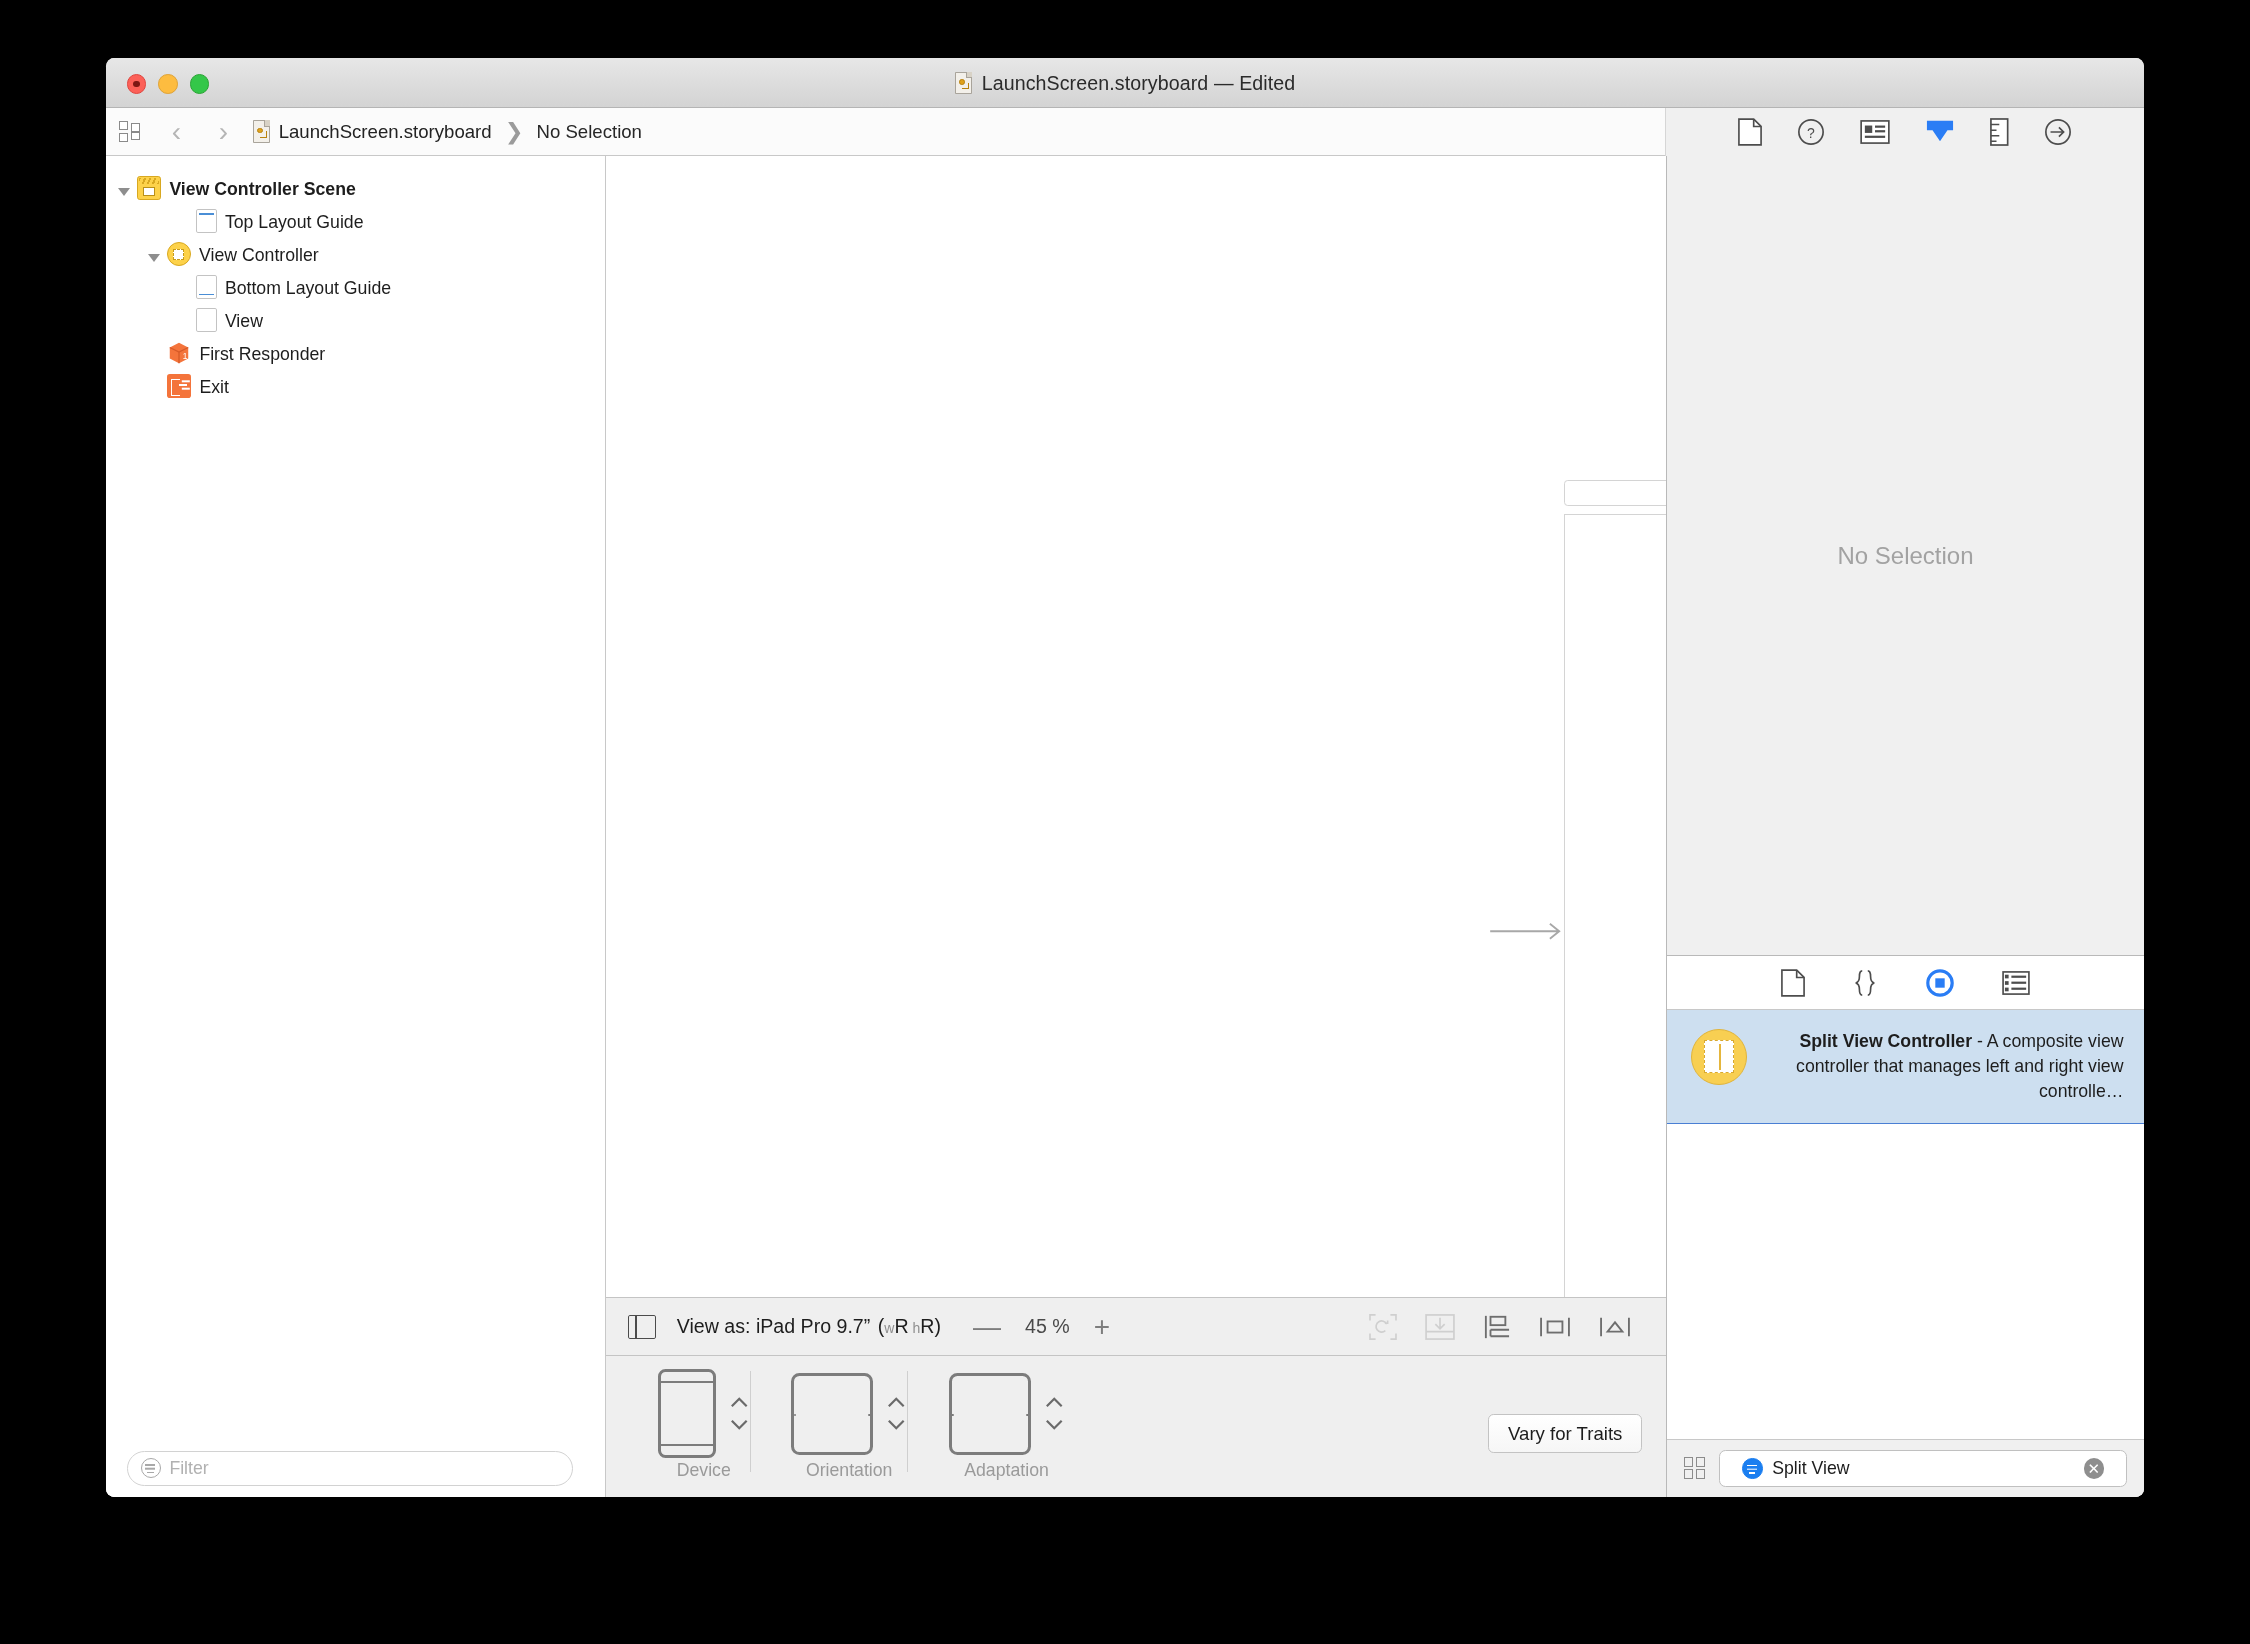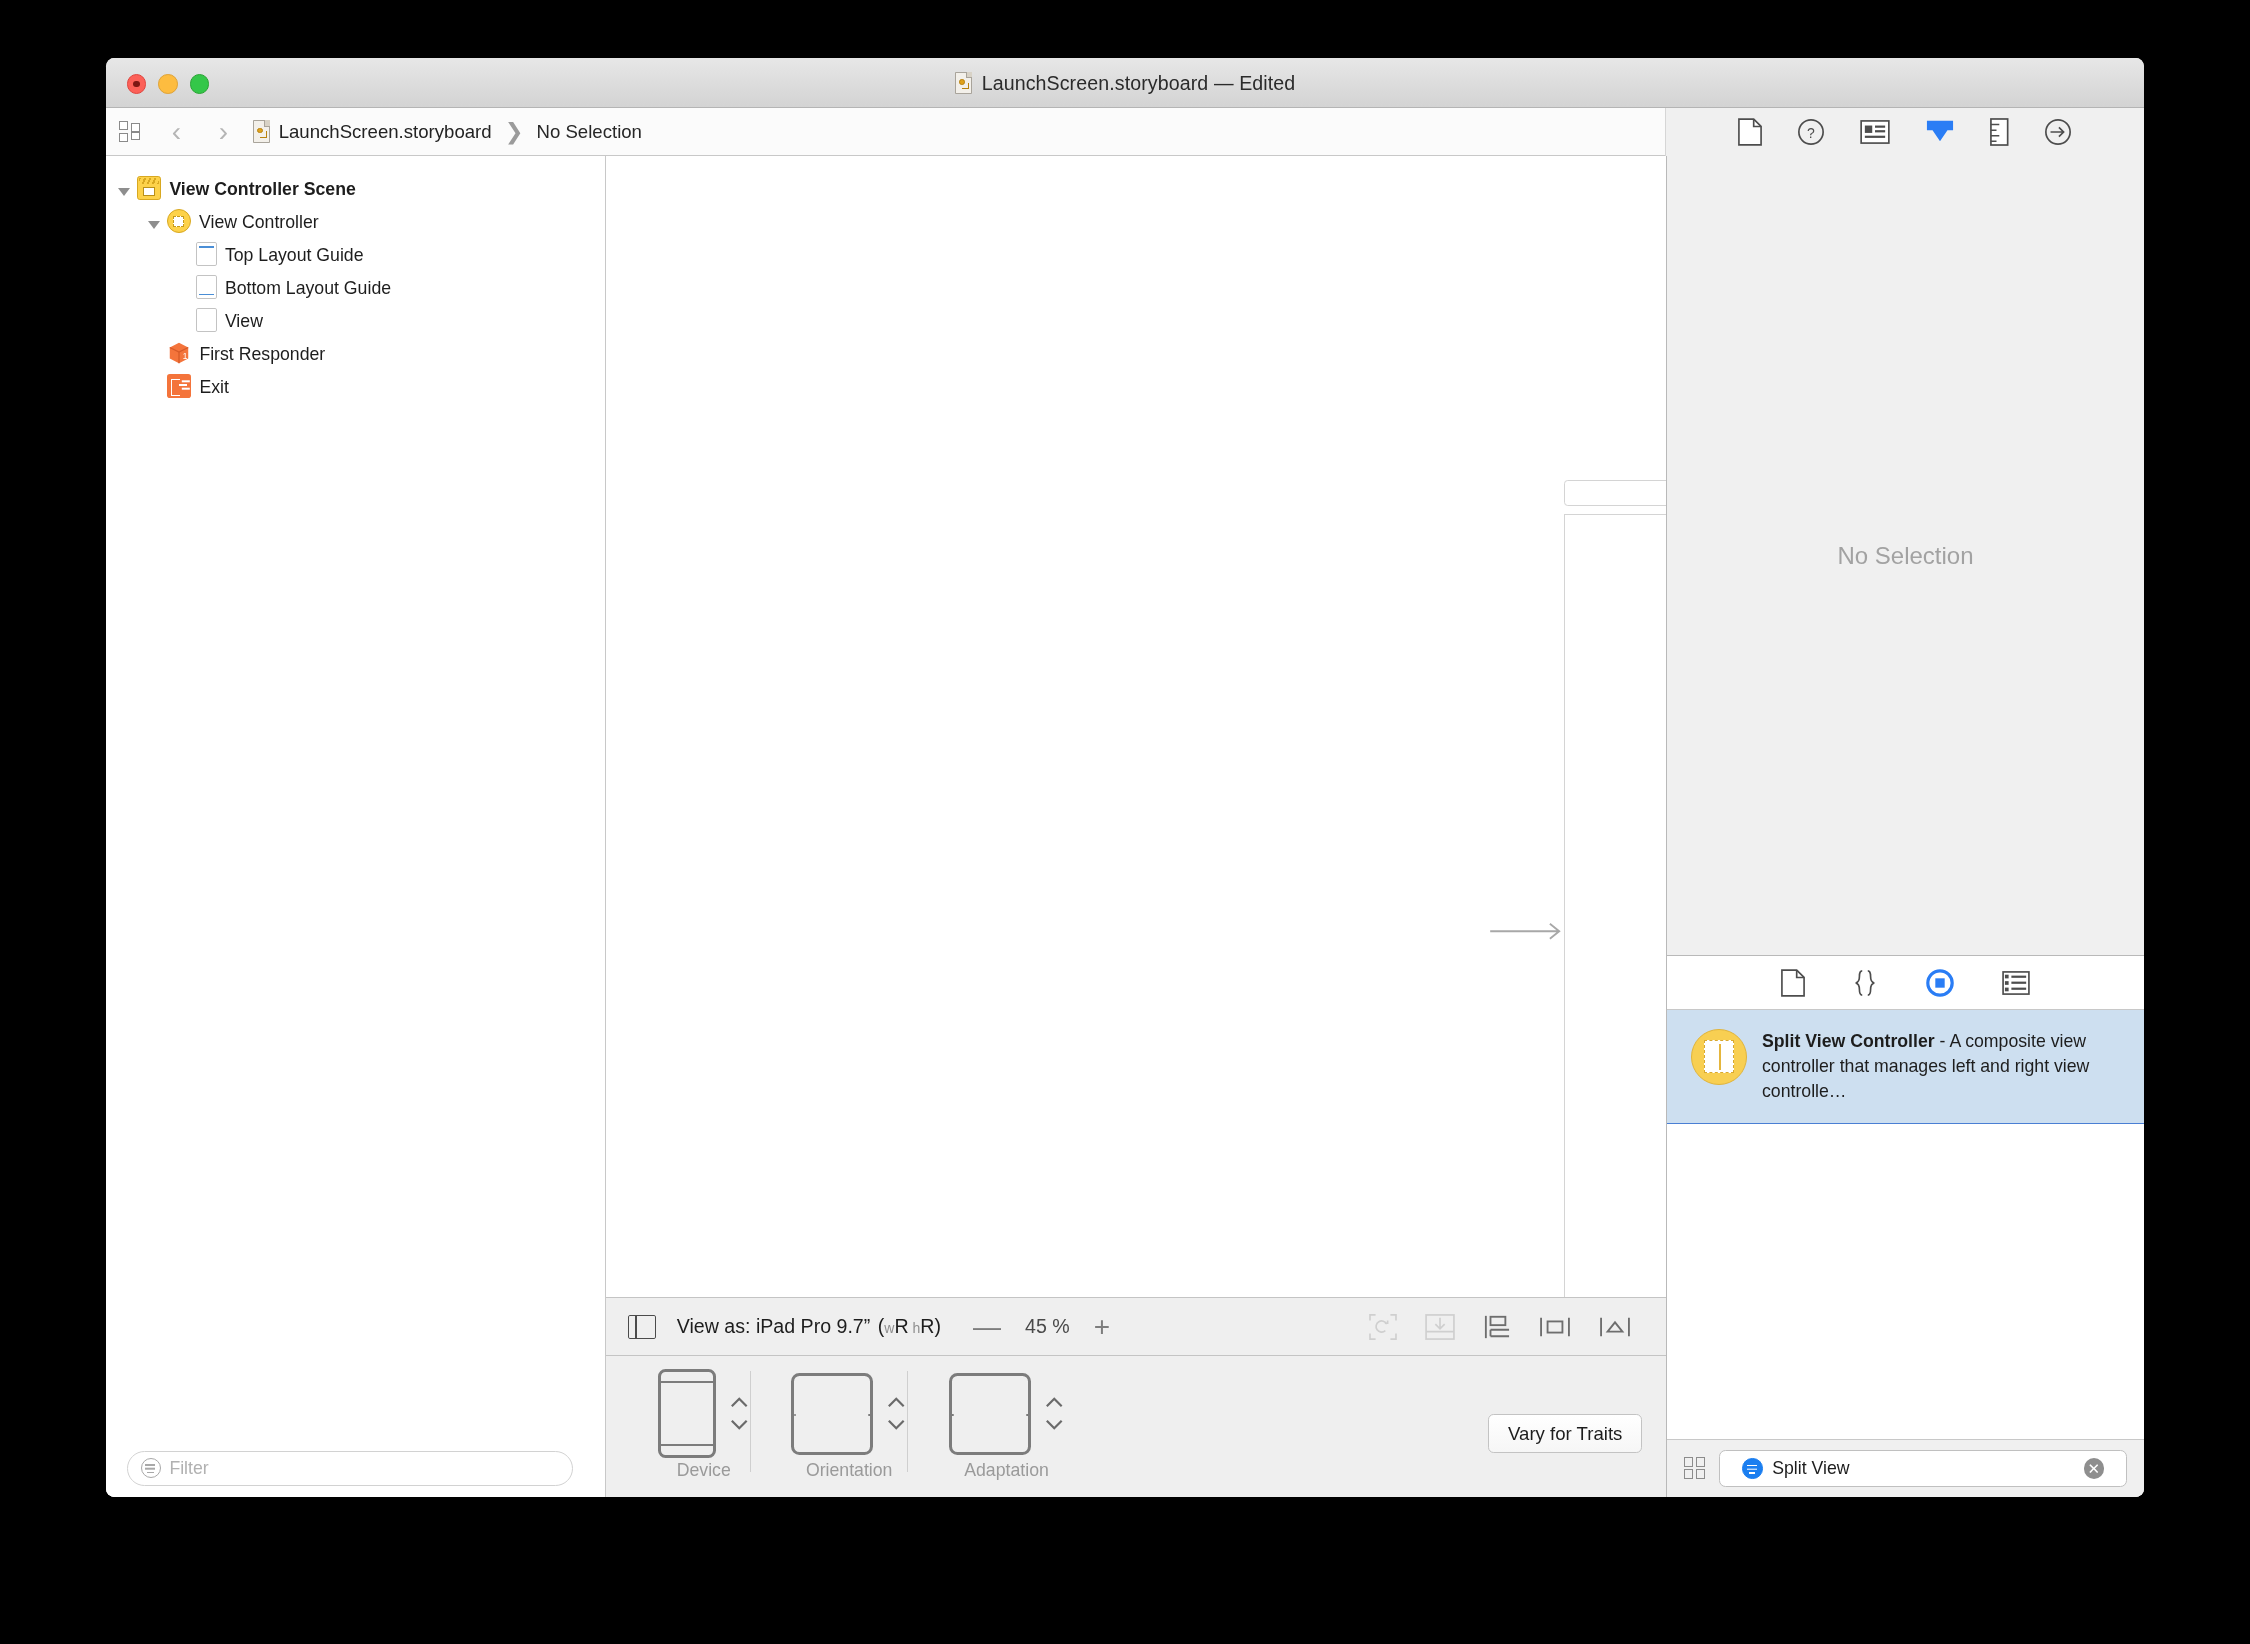--- a/index.html
+++ b/index.html
@@ -279,21 +279,21 @@
     width: 56px; height: 56px; border-radius: 50%; background:#f8cf52;
     border: 0.9px solid #e0b43c; position:relative; flex:none;
   }
   .lib-ic::after{
     content:""; position:absolute; left:12px; top:10.3px; right:12px; bottom:10.3px;
     background:#fff; border:1.9px dashed #d9a930;
   }
   .lib-ic i {
     position:absolute; left:27px; top:14px; width:1.9px; bottom:14px; background:#e5b63d; z-index:2;
   }
-  .lib-txt { font-size: 17.7px; line-height: 1.42; color:#1d1d1d; }
+  .lib-txt { font-size: 17.7px; line-height: 1.42; color:#1d1d1d;text-align:right; }
   .lib-txt b { font-weight: bold; }
   .lib-search-bar {
     margin-top:auto; height: 58px; background:#f0f0f0; border-top:0.9px solid #c8c8c8;
     display:flex; align-items:center; gap: 13px; padding: 0 17px;
   }
   .lib-grid { width: 22.4px; height: 22.4px; position:relative; flex:none; }
   .lib-grid i { position:absolute; width:9.3px; height:9.3px; border:1.6px solid #8c8c8c; }
   .lib-grid i:nth-child(1){left:0;top:0;}
   .lib-grid i:nth-child(2){left:12px;top:0;}
   .lib-grid i:nth-child(3){left:0;top:12px;}
@@ -412,29 +412,29 @@
 
     <div class="navigator">
       <div class="tree">
 
         <div class="tree-row bold" style="padding-left:9.3px">
           <span class="tw open"></span>
           <span class="row-icon ic-scene"></span>
           <span>View Controller Scene</span>
         </div>
 
+        <div class="tree-row" style="padding-left:90px">
+          <span class="row-icon ic-guide top"></span>
+          <span>Top Layout Guide</span>
+        </div>
+
         <div class="tree-row" style="padding-left:39px">
           <span class="tw open"></span>
           <span class="row-icon ic-vc"></span>
           <span>View Controller</span>
-        </div>
-
-        <div class="tree-row" style="padding-left:90px">
-          <span class="row-icon ic-guide top"></span>
-          <span>Top Layout Guide</span>
         </div>
 
         <div class="tree-row" style="padding-left:90px">
           <span class="row-icon ic-guide bot"></span>
           <span>Bottom Layout Guide</span>
         </div>
 
         <div class="tree-row" style="padding-left:90px">
           <span class="row-icon ic-guide"></span>
           <span>View</span>

